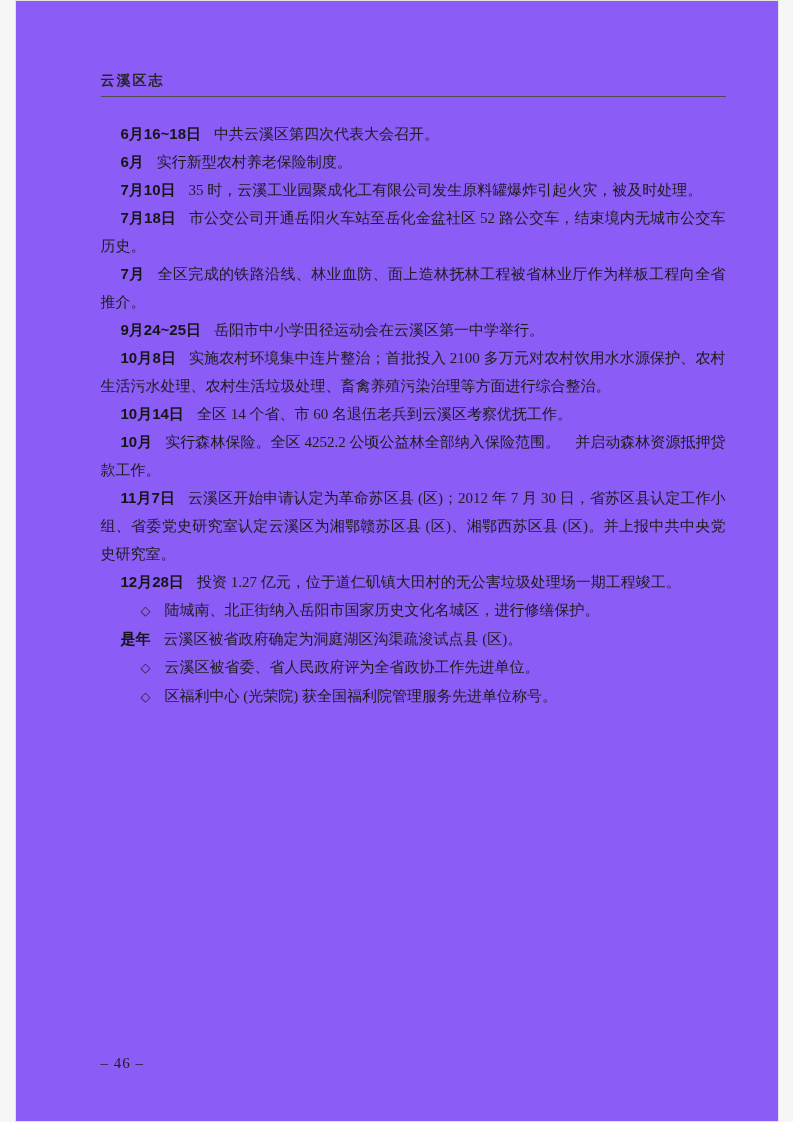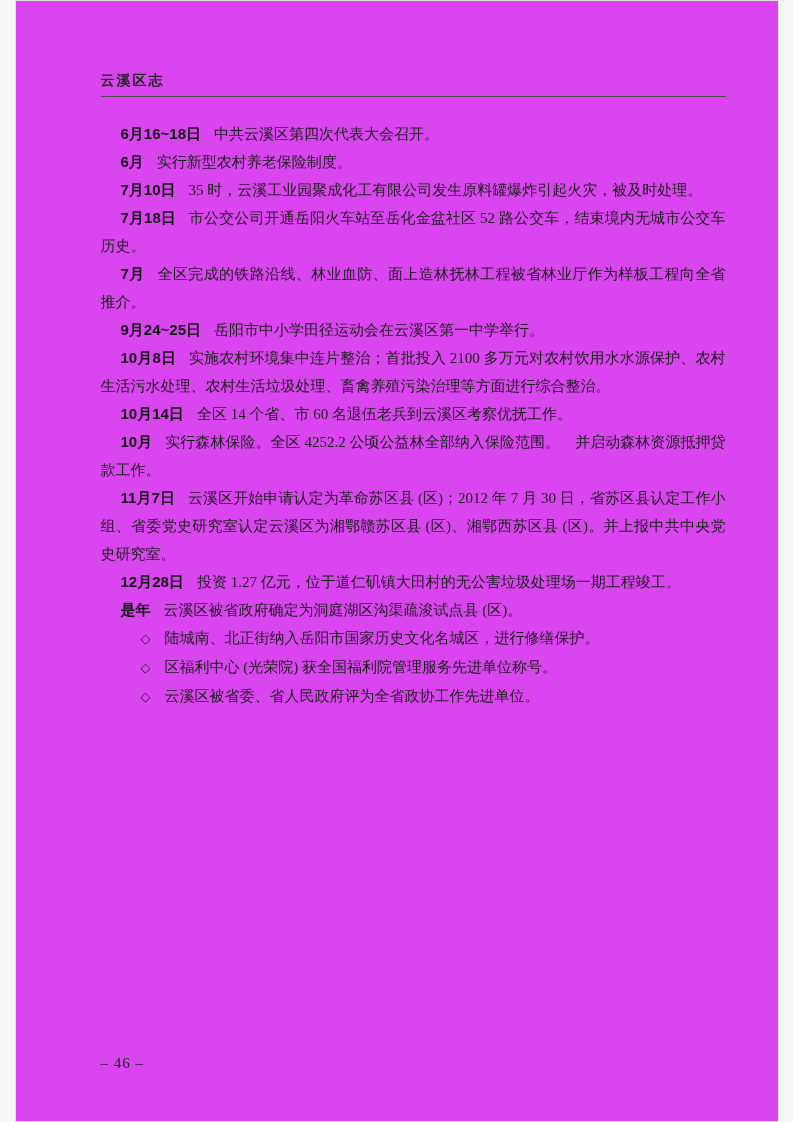--- a/index.html
+++ b/index.html
@@ -1,20 +1,20 @@
 <!DOCTYPE html>
 <html lang="zh"><head>
 <meta charset="utf-8">
 <style>
   html, body { margin:0; padding:0; background:#f6f6f6; }
   .page {
     position:relative;
     width:764px; height:1122px;
     margin:0 auto;
-    background:#d946ef;
+    background:#8b5cf6;
     border:1px solid #e2e2e2;
     box-sizing:border-box;
     font-family:"Liberation Serif","DejaVu Serif",serif;
     color:#1d1d1d;
     overflow:hidden;
   }
   .running-header {
     position:absolute; left:85px; top:71px; width:625px;
   }
   .book-title {
@@ -80,28 +80,28 @@
 
     <p class="entry"><span class="entry-date">10月14日</span><span class="entry-text">全区 14 个省、市 60 名退伍老兵到云溪区考察优抚工作。</span></p>
 
     <p class="entry"><span class="entry-date">10月</span><span class="entry-text">实行森林保险。全区 4252.2 公顷公益林全部纳入保险范围。　并启动森林资源抵押贷款工作。</span></p>
 
     <p class="entry"><span class="entry-date">11月7日</span><span class="entry-text">云溪区开始申请认定为革命苏区县 (区)；2012 年 7 月 30 日，省苏区县认定工作小组、省委党史研究室认定云溪区为湘鄂赣苏区县 (区)、湘鄂西苏区县 (区)。并上报中共中央党史研究室。</span></p>
 
     <p class="entry"><span class="entry-date">12月28日</span><span class="entry-text">投资 1.27 亿元，位于道仁矶镇大田村的无公害垃圾处理场一期工程竣工。</span></p>
 
 
+    <p class="entry"><span class="bullet-marker">◇</span><span class="entry-text">陆城南、北正街纳入岳阳市国家历史文化名城区，进行修缮保护。</span></p>
+
     <p class="entry"><span class="entry-date">是年</span><span class="entry-text">云溪区被省政府确定为洞庭湖区沟渠疏浚试点县 (区)。</span></p>
 
-    <p class="entry"><span class="bullet-marker">◇</span><span class="entry-text">陆城南、北正街纳入岳阳市国家历史文化名城区，进行修缮保护。</span></p>
 
+    <p class="entry"><span class="bullet-marker">◇</span><span class="entry-text">云溪区被省委、省人民政府评为全省政协工作先进单位。</span></p>
 
     <p class="entry"><span class="bullet-marker">◇</span><span class="entry-text">区福利中心 (光荣院) 获全国福利院管理服务先进单位称号。</span></p>
-
-    <p class="entry"><span class="bullet-marker">◇</span><span class="entry-text">云溪区被省委、省人民政府评为全省政协工作先进单位。</span></p>
 
   </main>
 
   <footer class="page-footer">
     <span>– 46 –</span>
   </footer>
 
 </div>
 
 </body></html>

